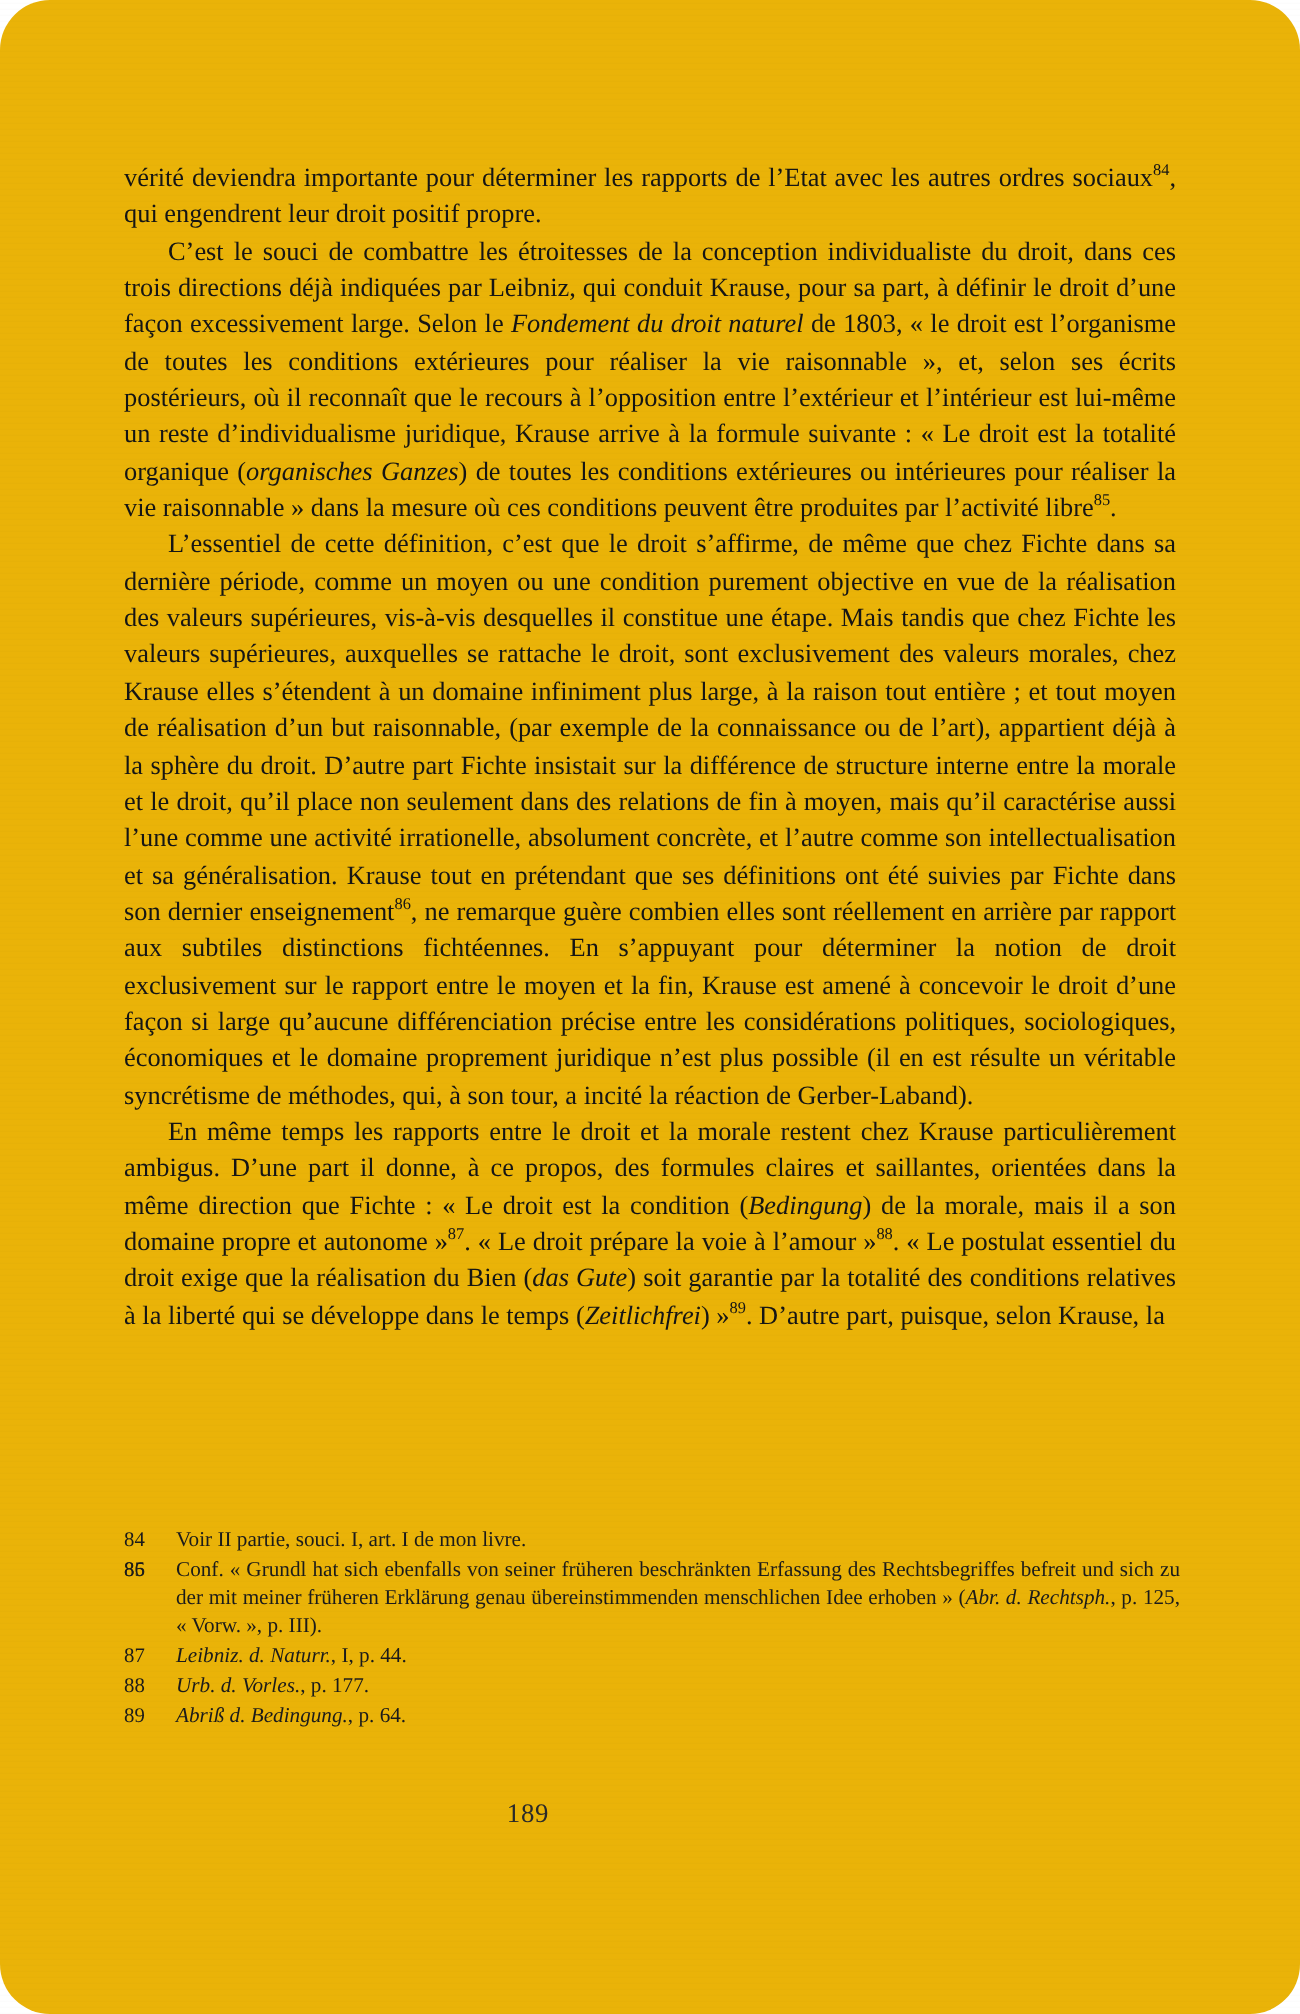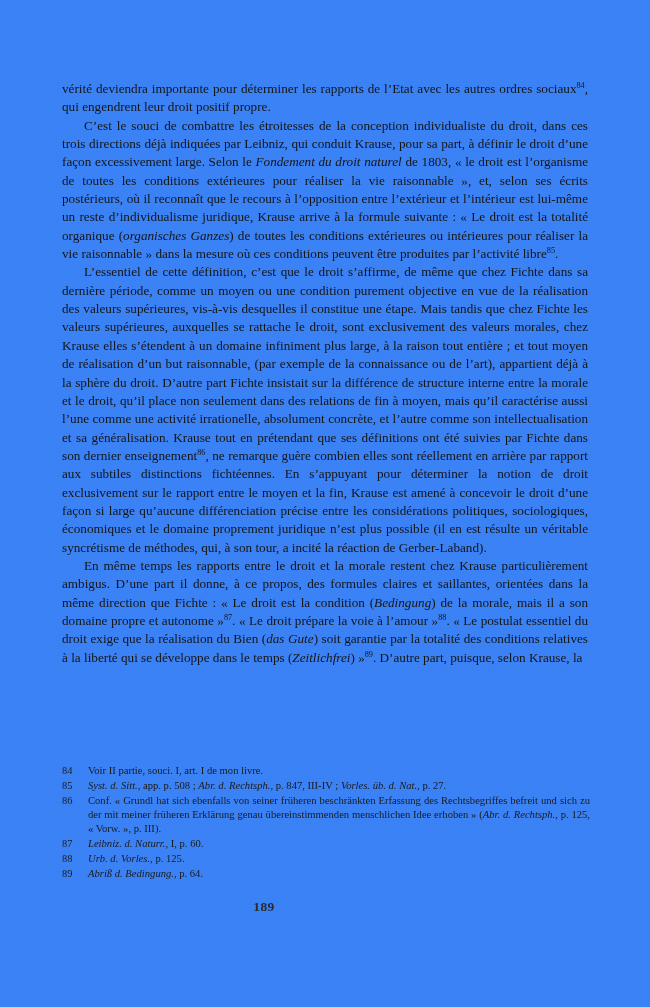--- a/index.html
+++ b/index.html
@@ -13,21 +13,22 @@
     font-family: "Liberation Serif", "DejaVu Serif", serif;
     color: #1b1b1b;
     overflow: hidden;
     position: relative;
   }
   #page {
     position: absolute;
     left: 0; top: 0;
     width: 650px;
     height: 1007px;
-    background: #3b82f6;
+    background: #eab308;
+    border-radius: 25px;
   }
   #content {
     position: absolute;
     left: 62px;
     top: 80px;
     width: 526px;
   }
   .body-text {
     font-size: 13.2px;
     line-height: 18.35px;
@@ -76,21 +77,20 @@
   }
   #folio {
     position: absolute;
     left: 0;
     top: 899px;
     width: 528px;
     text-align: center;
     font-size: 13.4px;
     color: #2a2a2a;
     letter-spacing: 0.4px;
-    font-weight: bold;
   }
   .noise {
     position: absolute;
     left: 0; top: 0;
     width: 650px; height: 1007px;
     pointer-events: none;
     opacity: 0.035;
     background:
       repeating-linear-gradient(0deg, rgba(0,0,0,0.5) 0px, rgba(0,0,0,0) 1px, rgba(0,0,0,0) 3px);
   }
@@ -102,23 +102,23 @@
 
   <div id="content" class="body-text">
       <p class="para first"><span>vérité deviendra importante pour déterminer les rapports de l’Etat avec les autres ordres sociaux</span><sup>84</sup><span>, qui engendrent leur droit positif propre.</span></p>
       <p class="para"><span>C’est le souci de combattre les étroitesses de la conception individualiste du droit, dans ces trois directions déjà indiquées par Leibniz, qui conduit Krause, pour sa part, à définir le droit d’une façon excessivement large. Selon le </span><em>Fondement du droit naturel</em><span> de 1803, « le droit est l’organisme de toutes les conditions extérieures pour réaliser la vie raisonnable », et, selon ses écrits postérieurs, où il reconnaît que le recours à l’opposition entre l’extérieur et l’intérieur est lui-même un reste d’individualisme juridique, Krause arrive à la formule suivante : « Le droit est la totalité organique (</span><em>organisches Ganzes</em><span>) de toutes les conditions extérieures ou intérieures pour réaliser la vie raisonnable » dans la mesure où ces conditions peuvent être produites par l’activité libre</span><sup>85</sup><span>.</span></p>
       <p class="para"><span>L’essentiel de cette définition, c’est que le droit s’affirme, de même que chez Fichte dans sa dernière période, comme un moyen ou une condition purement objective en vue de la réalisation des valeurs supérieures, vis-à-vis desquelles il constitue une étape. Mais tandis que chez Fichte les valeurs supérieures, auxquelles se rattache le droit, sont exclusivement des valeurs morales, chez Krause elles s’étendent à un domaine infiniment plus large, à la raison tout entière ; et tout moyen de réalisation d’un but raisonnable, (par exemple de la connaissance ou de l’art), appartient déjà à la sphère du droit. D’autre part Fichte insistait sur la différence de structure interne entre la morale et le droit, qu’il place non seulement dans des relations de fin à moyen, mais qu’il caractérise aussi l’une comme une activité irrationelle, absolument concrète, et l’autre comme son intellectualisation et sa généralisation. Krause tout en prétendant que ses définitions ont été suivies par Fichte dans son dernier enseignement</span><sup>86</sup><span>, ne remarque guère combien elles sont réellement en arrière par rapport aux subtiles distinctions fichtéennes. En s’appuyant pour déterminer la notion de droit exclusivement sur le rapport entre le moyen et la fin, Krause est amené à concevoir le droit d’une façon si large qu’aucune différenciation précise entre les considérations politiques, sociologiques, économiques et le domaine proprement juridique n’est plus possible (il en est résulte un véritable syncrétisme de méthodes, qui, à son tour, a incité la réaction de Gerber-Laband).</span></p>
       <p class="para"><span>En même temps les rapports entre le droit et la morale restent chez Krause particulièrement ambigus. D’une part il donne, à ce propos, des formules claires et saillantes, orientées dans la même direction que Fichte : « Le droit est la condition (</span><em>Bedingung</em><span>) de la morale, mais il a son domaine propre et autonome »</span><sup>87</sup><span>. « Le droit prépare la voie à l’amour »</span><sup>88</sup><span>. « Le postulat essentiel du droit exige que la réalisation du Bien (</span><em>das Gute</em><span>) soit garantie par la totalité des conditions relatives à la liberté qui se développe dans le temps (</span><em>Zeitlichfrei</em><span>) »</span><sup>89</sup><span>. D’autre part, puisque, selon Krause, la</span></p>
     </div>
 
   <div id="footnotes">
       <div class="fn"><span class="num">84</span><span><span>Voir II partie, souci. I, art. I de mon livre.</span></span></div>
-      <div class="fn"><span class="num">85</span><span><em>Syst. d. Sitt.</em><span>, app. p. 508 ; </span><em>Abr. d. Rechtsph.</em><span>, p. 847, III-IV ; </span><em>Vorles. üb. d. Nat.</em><span>, p. 27.</span></span></div>
+      <div class="fn"><span class="num">85</span></div>
       <div class="fn"><span class="num">86</span><span><span>Conf. « Grundl hat sich ebenfalls von seiner früheren beschränkten Erfassung des Rechtsbegriffes befreit und sich zu der mit meiner früheren Erklärung genau übereinstimmenden menschlichen Idee erhoben » (</span><em>Abr. d. Rechtsph.</em><span>, p. 125, « Vorw. », p. III).</span></span></div>
-      <div class="fn"><span class="num">87</span><span><em>Leibniz. d. Naturr.</em><span>, I, p. 60.</span></span></div>
-      <div class="fn"><span class="num">88</span><span><em>Urb. d. Vorles.</em><span>, p. 125.</span></span></div>
+      <div class="fn"><span class="num">87</span><span><em>Leibniz. d. Naturr.</em><span>, I, p. 44.</span></span></div>
+      <div class="fn"><span class="num">88</span><span><em>Urb. d. Vorles.</em><span>, p. 177.</span></span></div>
       <div class="fn"><span class="num">89</span><span><em>Abriß d. Bedingung.</em><span>, p. 64.</span></span></div>
     </div>
 
   <div id="folio">189</div>
 
   <div class="noise"></div>
 </div>
 
 </body></html>

